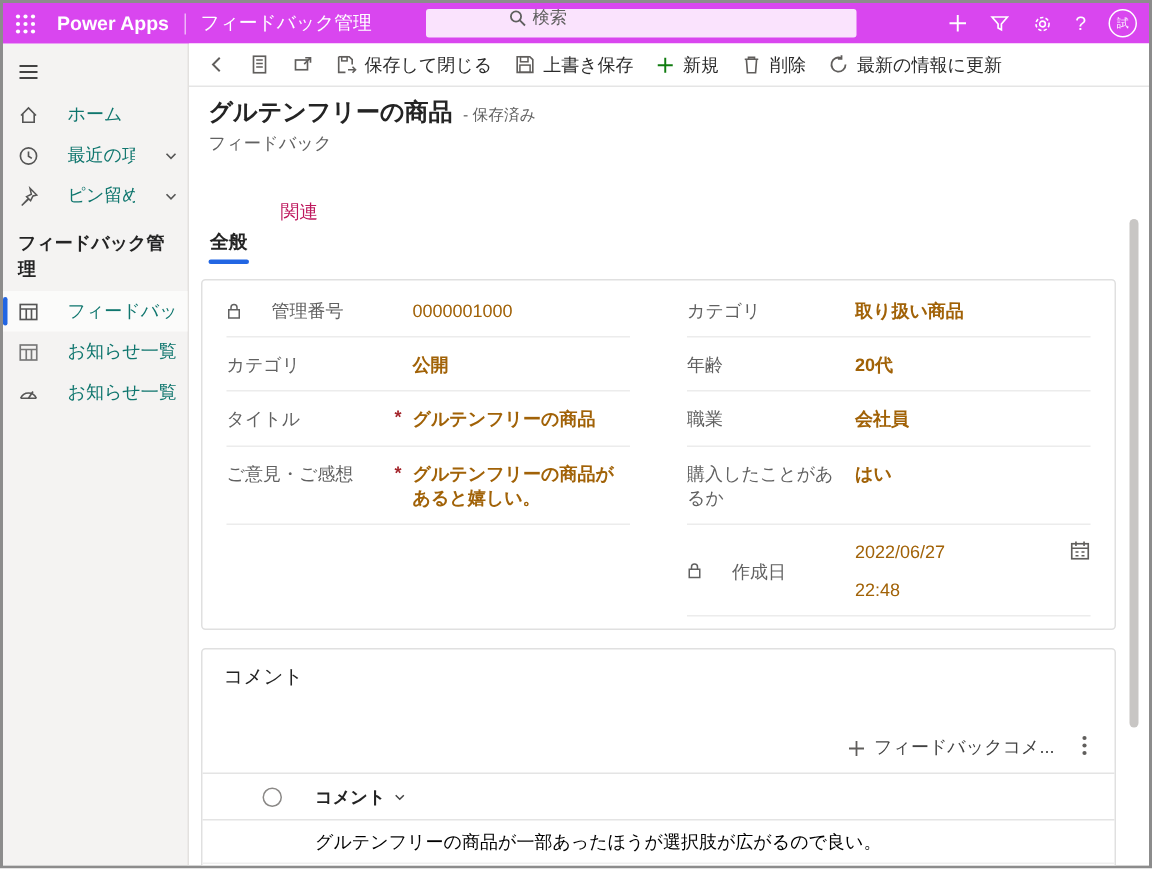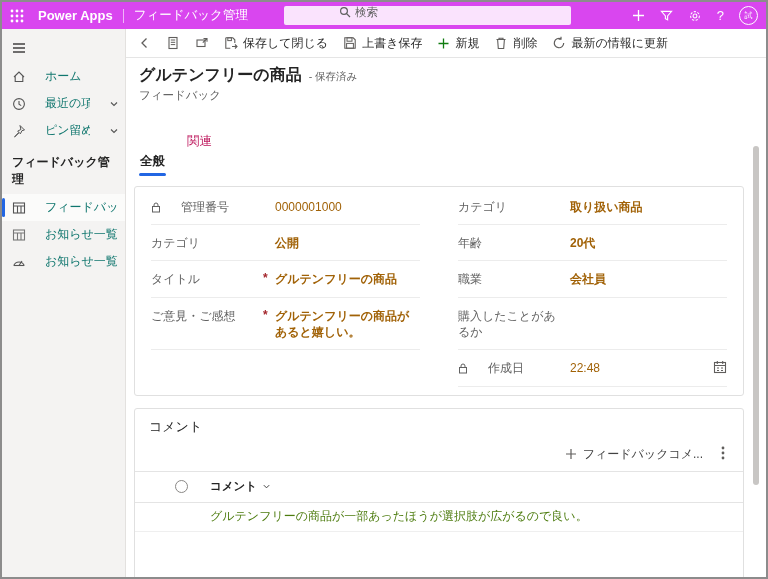--- a/index.html
+++ b/index.html
@@ -95,32 +95,32 @@
   .freq.req::after { content:"*"; }
   .fvalue { font-size:12px; font-weight:bold; color:#a16207; line-height:1.35; flex:1; }
   .fvalue-stack { display:flex; flex-direction:column; gap:9px; flex:1; }
   .cal-btn { background:transparent; border:none; cursor:pointer; padding:0; margin-left:auto; }
   .locklbl { display:flex; align-items:center; gap:20px; }
 
   
   .comments-card { display:flex; flex-direction:column; padding:9px 0 6px 0; min-height:212px; }
   .sub-title { font-size:13px; color:#242424; padding:0 14px 8px 14px; }
   .sub-cmd { display:flex; justify-content:flex-end; align-items:center; gap:4px;
-             padding:0 10px 6px 10px; border-bottom:1px solid #e4e4e4; }
+             padding:0 10px 6px 10px; border-bottom:1px solid #e4e4e4;margin-top:20px; }
   .sub-add { display:flex; align-items:center; gap:6px; background:transparent; border:none;
              font-family:inherit; font-size:12px; color:#424242; cursor:pointer; padding:2px 6px; }
   .sub-more { background:transparent; border:none; cursor:pointer; padding:2px 8px; }
   .grid-head { display:flex; align-items:center; height:31px; border-bottom:1px solid #e4e4e4;
                padding-left:40px; gap:22px; }
   .sel-circle { width:13px; height:13px; border:1px solid #8a8886; border-radius:50%; display:inline-block;
                 cursor:pointer; flex:0 0 auto; }
   .col-head { display:flex; align-items:center; gap:5px; background:transparent; border:none;
               font-family:inherit; font-size:11.5px; font-weight:bold; color:#242424; cursor:pointer; }
   .grid-row { height:29px; display:flex; align-items:center; padding-left:75px;
-              border-bottom:1px solid #efefef; font-size:12px; color:#4d7c0f; cursor:pointer; }
+              border-bottom:1px solid #efefef; font-size:12px; color:#000000; cursor:pointer; }
   .grid-spacer { flex:1; }
   .grid-foot { display:flex; align-items:center; padding:4px 12px 2px 14px; }
 </style>
 </head>
 <body>
 
 <div class="window">
 
   <header class="topbar">
     <button class="waffle-btn">
@@ -381,32 +381,34 @@
                 </span>
               <span class="freq"></span>
               <span class="fvalue">会社員</span>
             </div>
 
             <div class="frow">
               <span class="flabel">
                   <span>購入したことがあるか</span>
                 </span>
               <span class="freq"></span>
+              <span class="fvalue">はい</span>
             </div>
 
             <div class="frow" style="border-bottom:1px solid #ececec">
               <span class="flabel locklbl" style="align-self:center">
                 <svg width="10" height="11" viewBox="0 0 10 11">
                   <rect x="1.5" y="4.5" width="7" height="5.5" fill="none" stroke="#616161" stroke-width="1"></rect>
                   <path d="M3 4.5V3a2 2 0 0 1 4 0v1.5" fill="none" stroke="#616161" stroke-width="1"></path>
                   </svg>
                 <span>作成日</span>
               </span>
               <span class="freq"></span>
               <span class="fvalue-stack">
+                <span class="fvalue" style="font-weight:normal">2022/06/27</span>
                 <span class="fvalue" style="font-weight:normal">22:48</span>
               </span>
               <button class="cal-btn">
                 <svg width="14" height="14" viewBox="0 0 14 14">
                   <rect x="1.5" y="2.5" width="11" height="10" fill="none" stroke="#605e5c" stroke-width="1.1"></rect>
                   <path d="M4.3 1v3M9.7 1v3M1.5 5.5h11" stroke="#605e5c" stroke-width="1.1"></path>
                   <path d="M4 8h2M8 8h2M4 10.5h2M8 10.5h2" stroke="#605e5c" stroke-width="1"></path>
                   </svg>
               </button>
             </div>

